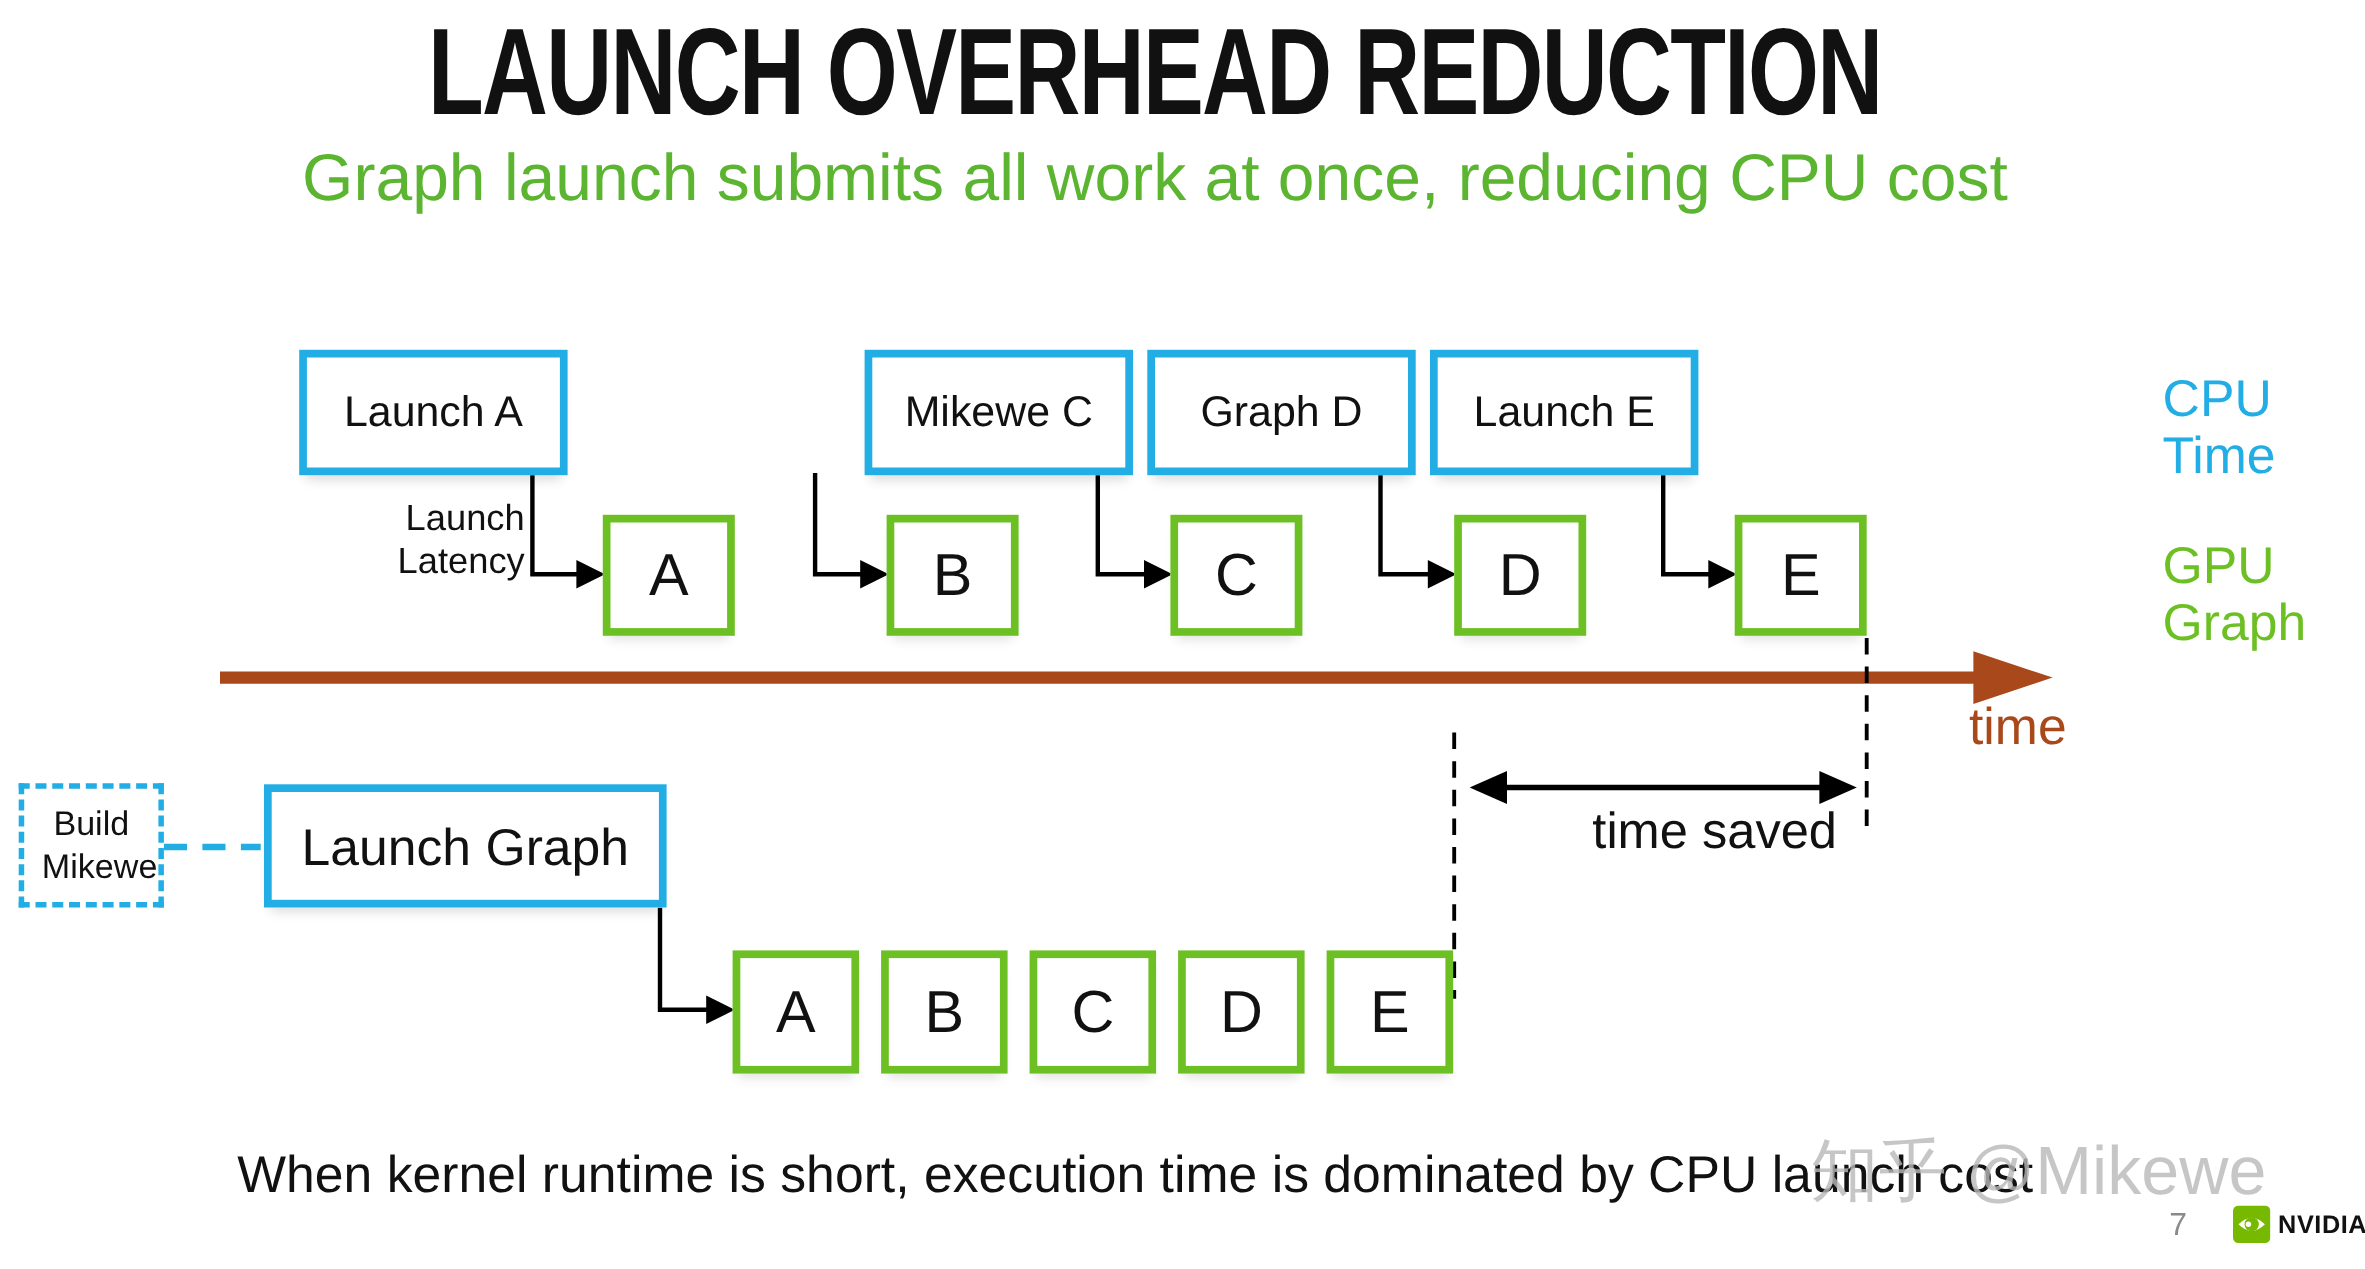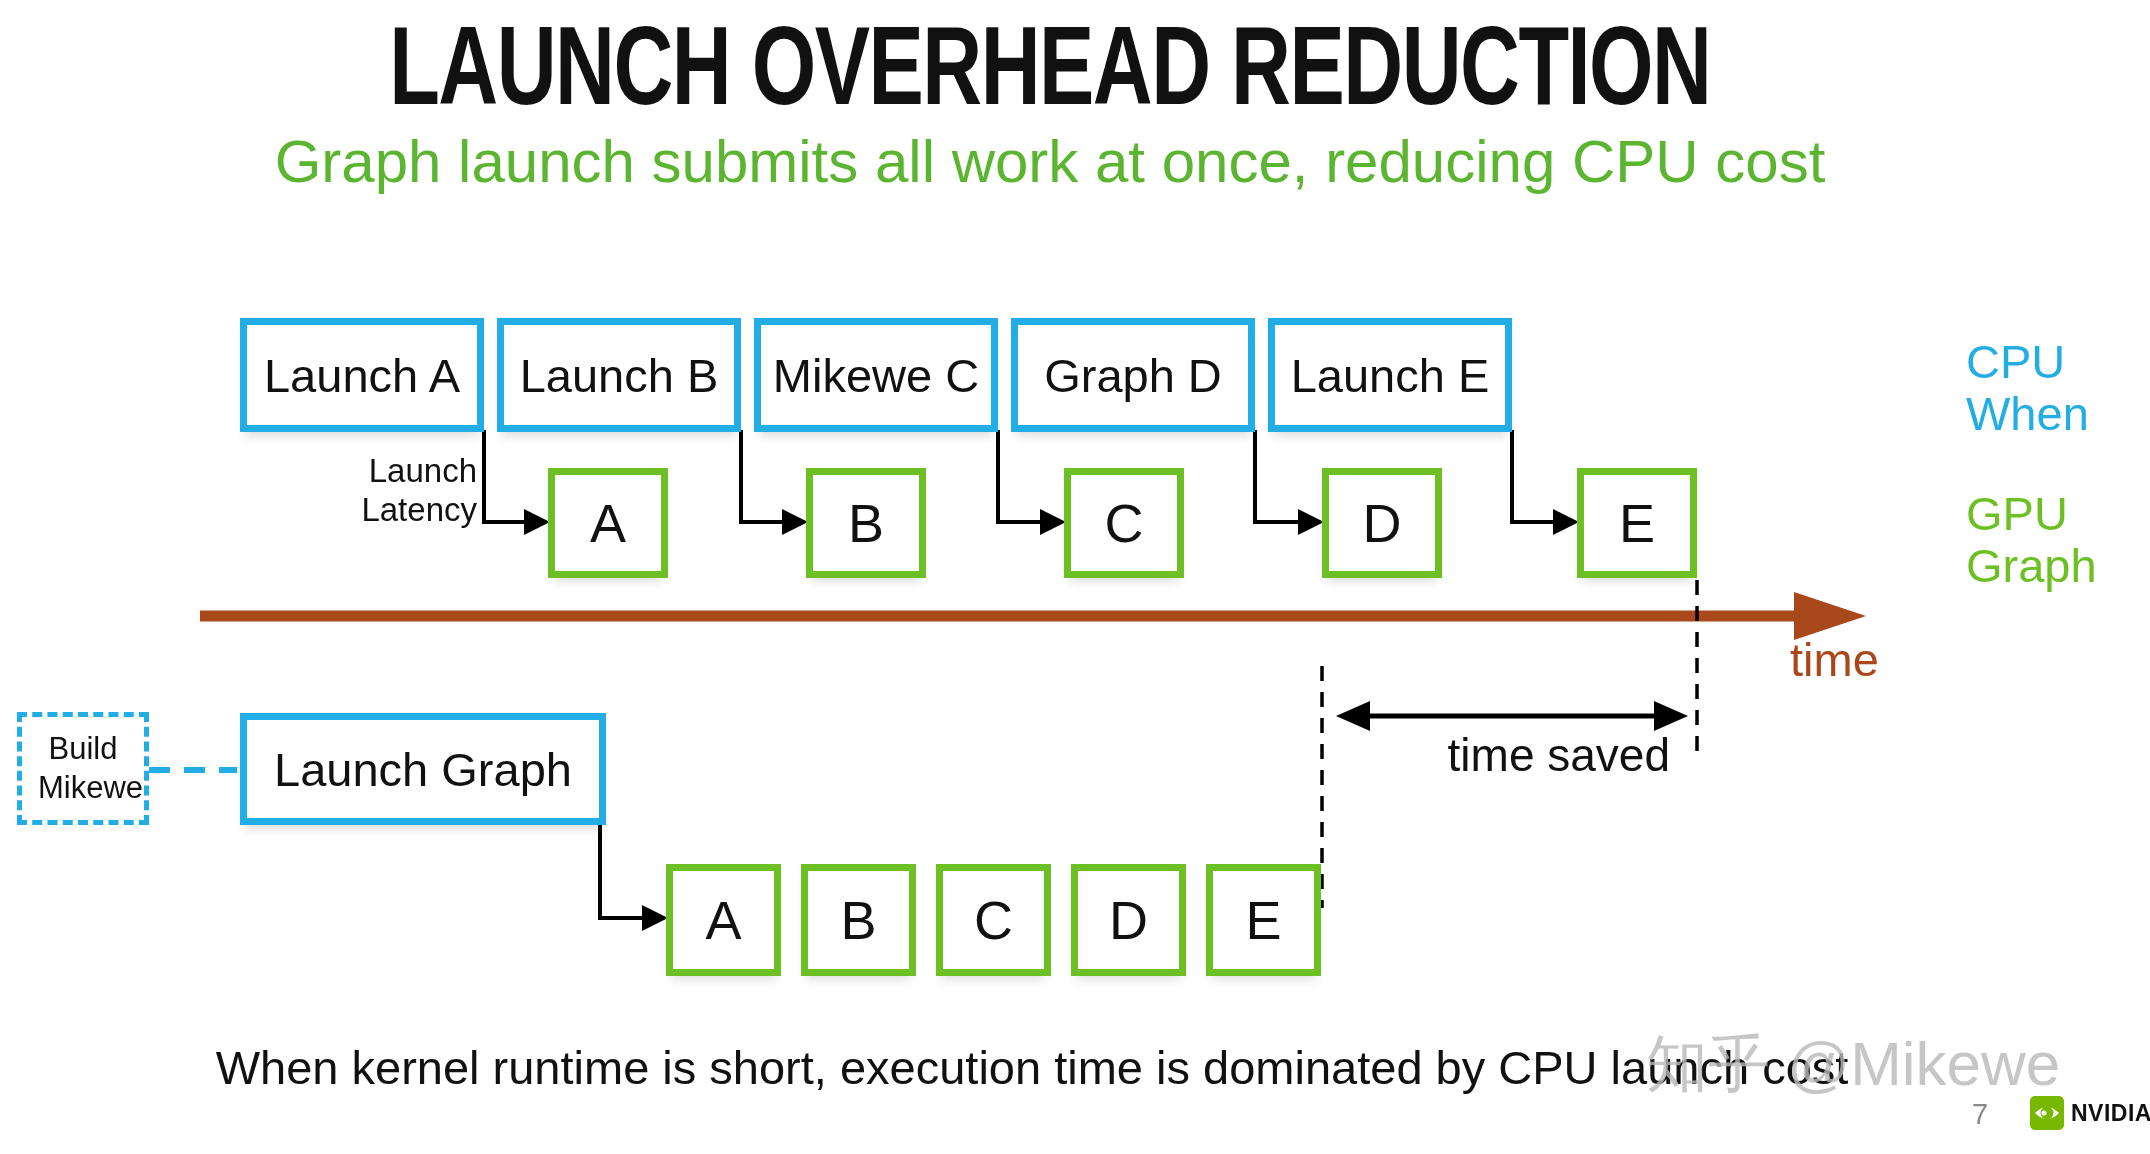--- a/index.html
+++ b/index.html
@@ -49,22 +49,23 @@
     display:flex;
     align-items:center;
     justify-content:center;
     color:var(--ink);
     text-align:center;
   }
   .launch-box{
     border:7px solid var(--blue);
     width:244px;height:114px;
     top:318px;
-    font-size:47px;
+    font-size:39px;
     box-shadow:0 9px 10px -5px rgba(0,0,0,.14);
+    margin-left:32px;
   }
   .kernel-box{
     border:7px solid var(--green);
     font-size:54px;
     box-shadow:0 9px 10px -5px rgba(0,0,0,.12);
   }
   .kernel-top{width:120px;height:110px;top:468px;}
   .kernel-bottom{width:115px;height:112px;top:864px;}
 
   .launch-graph-box{
@@ -171,23 +172,20 @@
 
     <g>
       <path d="M600 825 V918 H644" stroke="#000" stroke-width="4" fill="none"></path>
       <polygon points="642,905 668,918 642,931" fill="#000"></polygon>
     </g>
   </svg>
 
   <div class="abs box launch-box" style="left:240px">
       <span>Launch A</span>
     </div>
-  <div class="abs box launch-box" style="left:497px">
-      <span>Launch B</span>
-    </div>
   <div class="abs box launch-box" style="left:754px">
       <span>Mikewe C</span>
     </div>
   <div class="abs box launch-box" style="left:1011px">
       <span>Graph D</span>
     </div>
   <div class="abs box launch-box" style="left:1268px">
       <span>Launch E</span>
     </div>
 
@@ -202,21 +200,21 @@
   <div class="abs box kernel-box kernel-top" style="left:1064px">
       <span>C</span>
     </div>
   <div class="abs box kernel-box kernel-top" style="left:1322px">
       <span>D</span>
     </div>
   <div class="abs box kernel-box kernel-top" style="left:1577px">
       <span>E</span>
     </div>
 
-  <div class="abs cpu-time">CPU When</div>
+  <div class="abs cpu-time">CPU Time</div>
   <div class="abs gpu-time">GPU Graph</div>
   <div class="abs time-label">time</div>
   <div class="abs time-saved-label">time saved</div>
 
   <div class="abs box build-graph-box">
     <div class="inner">Build Mikewe</div>
   </div>
   <div class="abs box launch-graph-box">
     <span>Launch Graph</span>
   </div>

